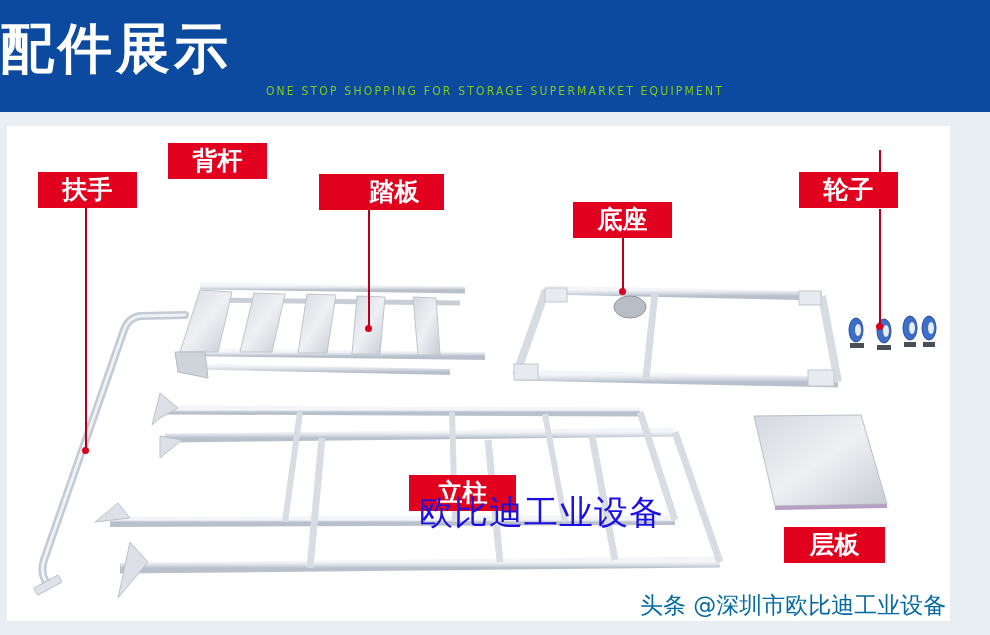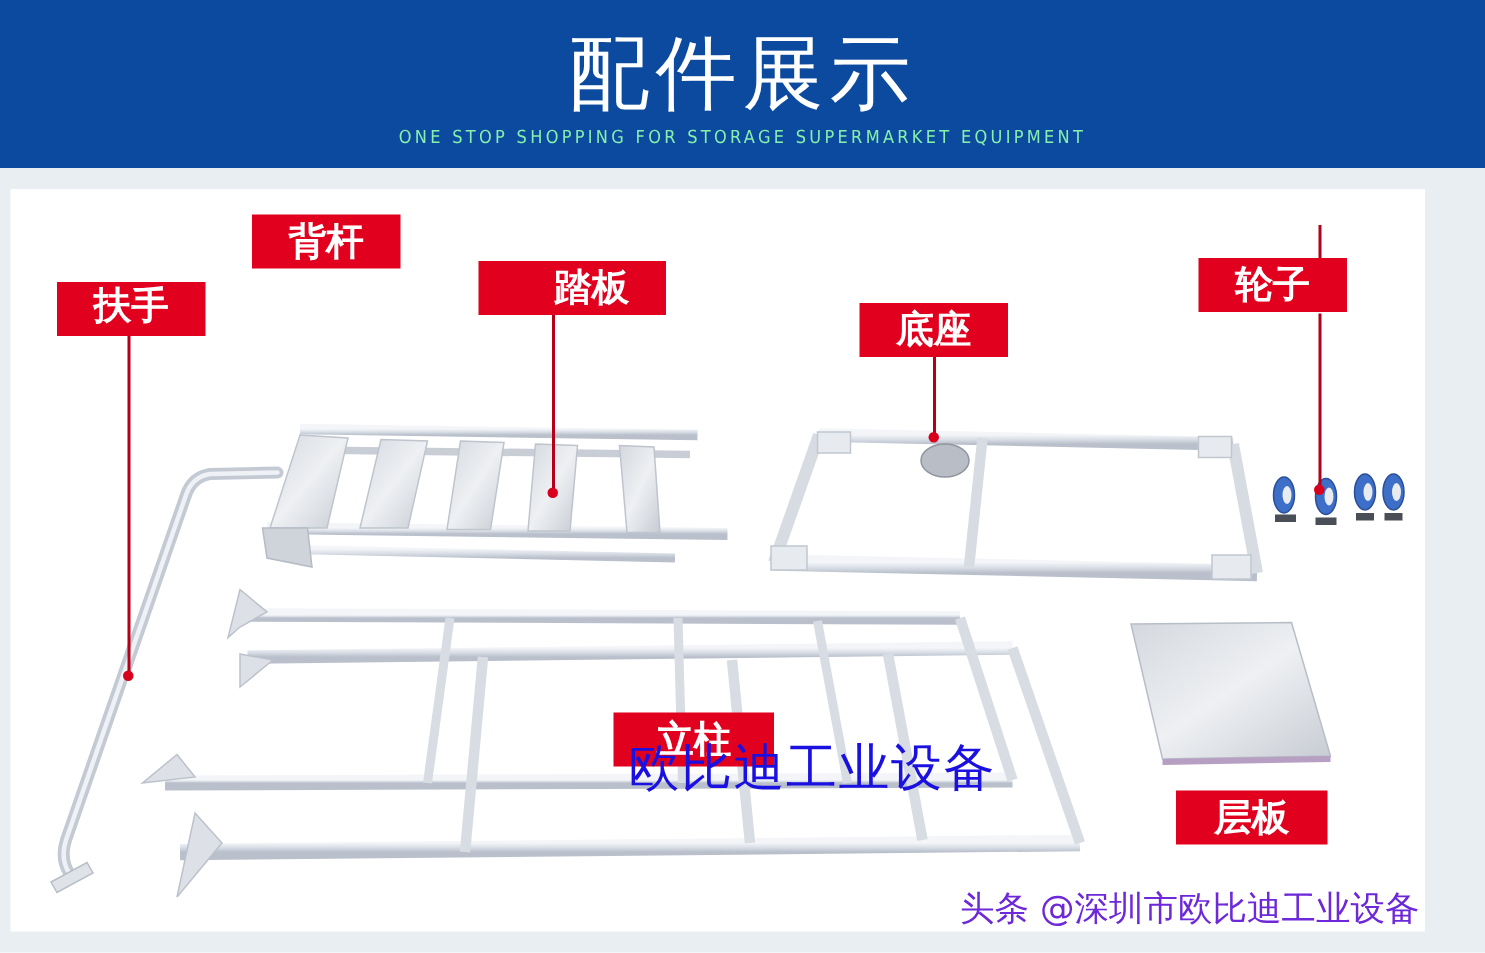--- a/index.html
+++ b/index.html
@@ -1,25 +1,25 @@
 <!DOCTYPE html>
 <html><head>
 <meta charset="utf-8">
 <style>
   html, body { margin:0; padding:0; }
   body { width:990px; height:635px; position:relative; overflow:hidden; background:#e8eef1; font-family:"DejaVu Sans", sans-serif; }
   .header { position:absolute; left:0; top:0; width:990px; height:112px; background:#0b4a9e; }
-  .header .title { position:absolute; left:0; right:0; top:18px; text-align:center; color:#fff; font-size:54px; font-weight:normal; letter-spacing:4px; line-height:62px; }
-  .header .subtitle { position:absolute; left:0; right:0; top:84px; text-align:center; color:#86efac; font-size:12px; letter-spacing:2.2px; font-family:"DejaVu Sans Condensed","DejaVu Sans", sans-serif; }
+  .header .title { position:absolute; left:0; right:0; top:18px; color:#fff; font-size:54px; font-weight:bold; letter-spacing:4px; line-height:62px; }
+  .header .subtitle { position:absolute; left:0; right:0; top:84px; text-align:center; color:#84cc16; font-size:12px; letter-spacing:2.2px; font-family:"DejaVu Sans Condensed","DejaVu Sans", sans-serif; }
   .panel { position:absolute; left:7px; top:126px; width:943px; height:495px; background:#ffffff; }
   .label { position:absolute; background:#e1001d; color:#fff; font-size:25px; text-align:center; line-height:36px; height:36px; font-weight:bold; }
   .leader { position:absolute; width:2px; background:#b4001a; }
   .dot { position:absolute; width:7px; height:7px; border-radius:50%; background:#d8001c; }
   .watermark { position:absolute; left:419px; top:456px; color:#1a10e0; font-family:"DejaVu Serif", serif; font-size:34px; letter-spacing:1px; line-height:40px;margin-top:36px; }
-  .credit { position:absolute; left:640px; top:590px; color:#6d28d9; font-size:23px; text-shadow:0 0 2px #fff, 1px 1px 0 #fff; }
+  .credit { position:absolute; left:640px; top:590px; color:#0369a1; font-size:23px; text-shadow:0 0 2px #fff, 1px 1px 0 #fff; }
   svg { position:absolute; left:0; top:0; }
 </style>
 </head>
 <body>
 
 <div class="header">
   <div class="title">配件展示</div>
   <div class="subtitle">ONE STOP SHOPPING FOR STORAGE SUPERMARKET EQUIPMENT</div>
 </div>
 
@@ -124,21 +124,21 @@
 <div class="leader" style="left:368px; top:210px; height:118px;"></div>
 <div class="dot" style="left:365px; top:325px;"></div>
 
 <div class="leader" style="left:622px; top:209px; height:83px;"></div>
 <div class="dot" style="left:619px; top:288px;"></div>
 
 <div class="leader" style="left:879px; top:150px; height:22px;"></div>
 <div class="leader" style="left:879px; top:209px; height:117px;"></div>
 <div class="dot" style="left:876px; top:323px;"></div>
 
-<div class="label" style="left:38px; top:188px; width:99px;font-family:Liberation Mono, monospace;">扶手</div>
+<div class="label" style="left:38px; top:172px; width:99px;">扶手</div>
 <div class="label" style="left:168px; top:143px; width:99px;">背杆</div>
 <div class="label" style="left:319px; top:174px; width:99px;padding-left:26px;">踏板</div>
 <div class="label" style="left:573px; top:162px; width:99px;margin-top:40px;">底座</div>
 <div class="label" style="left:799px; top:172px; width:99px;">轮子</div>
 <div class="label" style="left:409px; top:475px; width:107px;">立柱</div>
 <div class="label" style="left:784px; top:527px; width:101px;">层板</div>
 
 <div class="watermark">欧比迪工业设备</div>
 <div class="credit">头条 @深圳市欧比迪工业设备</div>
 

